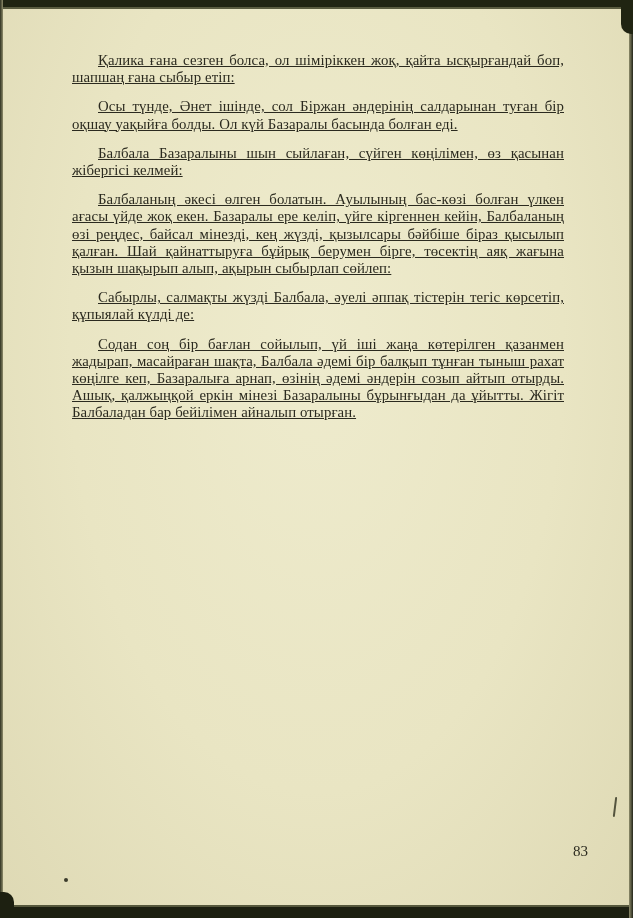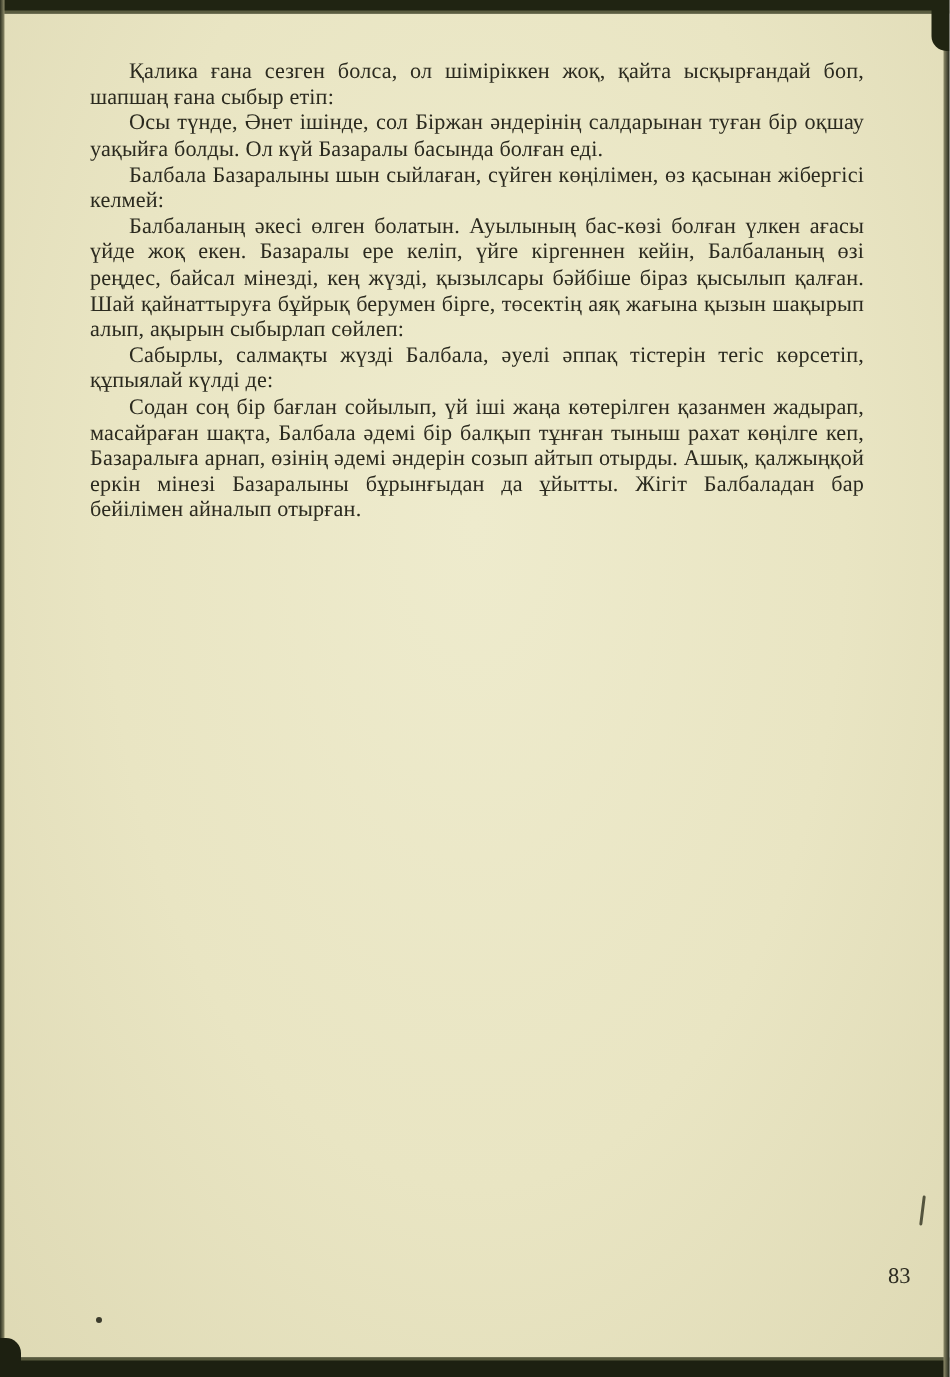--- a/index.html
+++ b/index.html
@@ -52,26 +52,27 @@
     left: 60px;
     right: 57px;
     top: 40px;
     color: #2b2a1f;
     font-size: 14.8px;
     line-height: 17.2px;
     text-align: justify;
     letter-spacing: 0.1px;
   }
   .text-block p {
-    margin: 0;
+    margin: 12px;
     text-indent: 26px;
+    text-decoration: underline;
   }
   .page-number {
     position: absolute;
-    right: 26px;
+    right: 45px;
     bottom: 58px;
     font-size: 15px;
     color: #2b2a1f;
     font-family: "Liberation Serif", serif;
   }
   
   .ink-speck {
     position: absolute;
     left: 64px;
     top: 878px;

